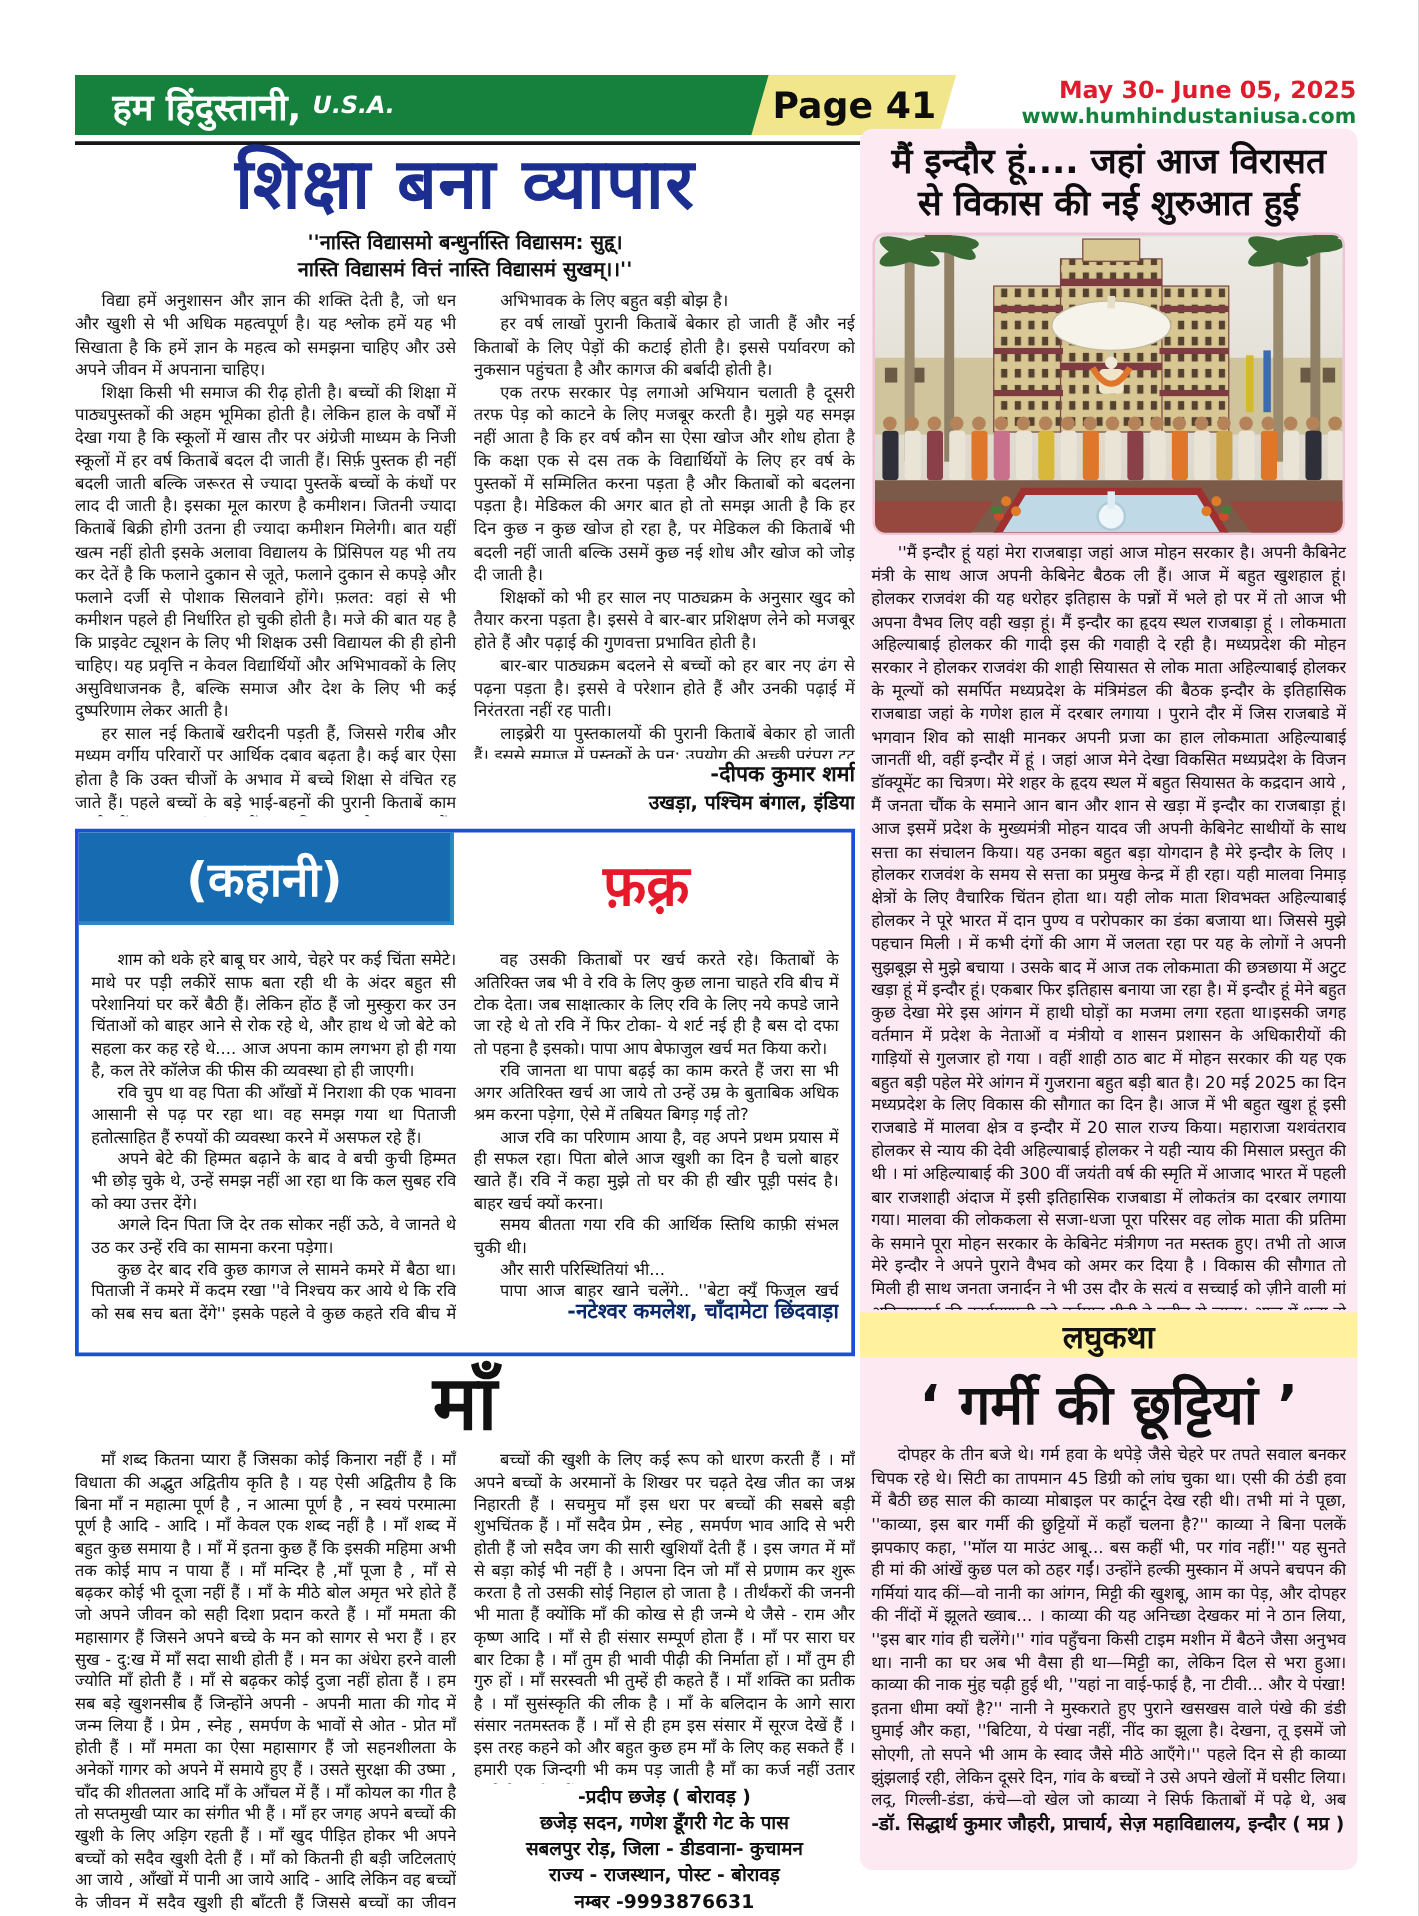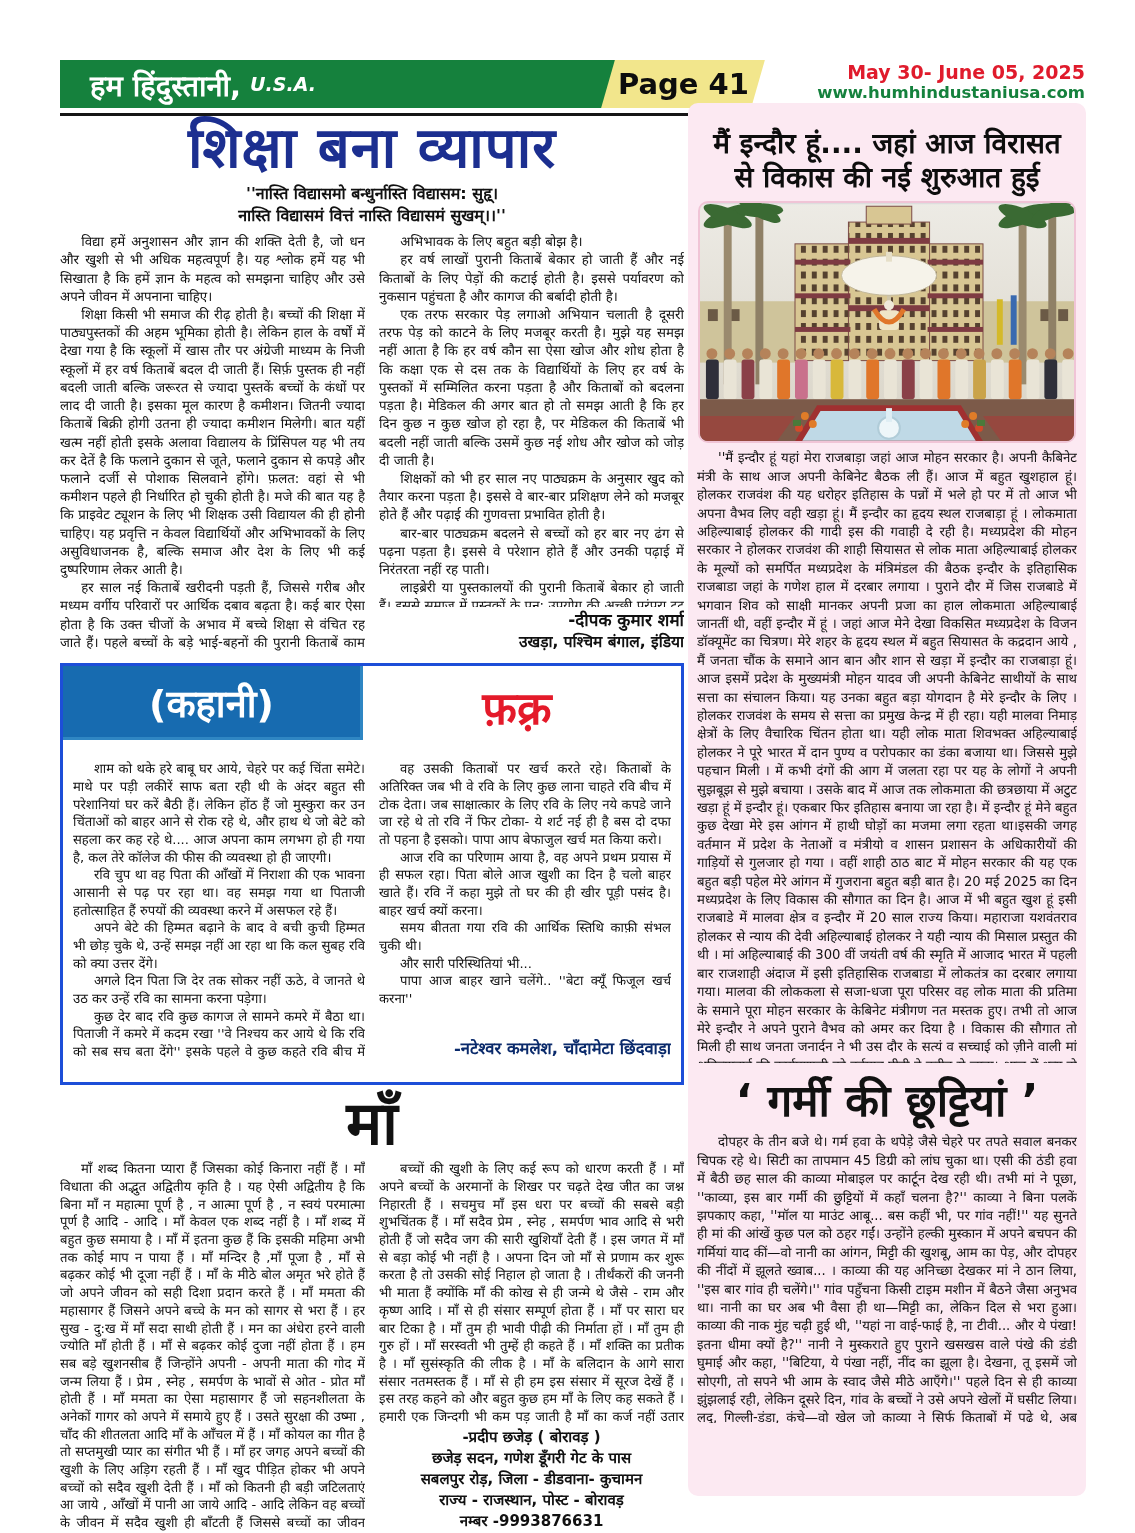--- a/index.html
+++ b/index.html
@@ -40,21 +40,21 @@
   .fakr-title{flex:1;color:#e41a2a;font-weight:bold;font-size:45px;display:flex;align-items:center;justify-content:center}
   .story-cols{height:300px;font-size:13.1px;line-height:1.35;margin-top:20px}
   .story-author{color:#0a2a6b;font-size:16.5px}
   
   .maa-title{font-size:60px;font-weight:bold;text-align:center;margin-top:8px;line-height:1.02}
   .maa-cols{height:372px;font-size:13.1px;line-height:1.35;margin-top:6px}
   .maa-author-name{font-size:19px}
   .maa-address{font-weight:bold;text-align:center;font-size:15px;line-height:1.4}
   
   .right-area{position:absolute;left:688px;top:103px;width:398px;height:1393px;background:#fce9f2;
-              border-radius:10px;padding:24px 9px}
+              border-radius:10px;padding:9px 9px}
   .indore-headline{font-size:28px;font-weight:bold;text-align:center;line-height:1.22;color:#0d0d0d}
   .photo-frame{width:378px;height:242px;margin:6px auto;border-radius:10px;overflow:hidden;
                border:2px solid #f0c4d6;background:#ddd}
   .indore-body{font-size:13.2px;line-height:1.395;text-align:justify;height:614px;overflow:hidden}
   .kicker-band{background:#fff19e;height:36px;margin:2px -9px 0;display:flex;align-items:center;
                justify-content:center;font-weight:bold;font-size:25px}
   .summer-title{font-size:44px;font-weight:bold;text-align:center;margin:6px 0 4px}
   .summer-body{font-size:13.2px;line-height:1.395;text-align:justify;height:290px;overflow:hidden}
   .summer-author{font-weight:bold;font-size:15px;margin-top:2px;text-align:justify}
 </style>
@@ -116,20 +116,21 @@
         <div class="col">
             <p class="para">शाम को थके हरे बाबू घर आये, चेहरे पर कई चिंता समेटे। माथे पर पड़ी लकीरें साफ बता रही थी के अंदर बहुत सी परेशानियां घर करें बैठी हैं। लेकिन होंठ हैं जो मुस्कुरा कर उन चिंताओं को बाहर आने से रोक रहे थे, और हाथ थे जो बेटे को सहला कर कह रहे थे.... आज अपना काम लगभग हो ही गया है, कल तेरे कॉलेज की फीस की व्यवस्था हो ही जाएगी।</p>
             <p class="para">रवि चुप था वह पिता की आँखों में निराशा की एक भावना आसानी से पढ़ पर रहा था। वह समझ गया था पिताजी हतोत्साहित हैं रुपयों की व्यवस्था करने में असफल रहे हैं।</p>
             <p class="para">अपने बेटे की हिम्मत बढ़ाने के बाद वे बची कुची हिम्मत भी छोड़ चुके थे, उन्हें समझ नहीं आ रहा था कि कल सुबह रवि को क्या उत्तर देंगे।</p>
             <p class="para">अगले दिन पिता जि देर तक सोकर नहीं ऊठे, वे जानते थे उठ कर उन्हें रवि का सामना करना पड़ेगा।</p>
             <p class="para">कुछ देर बाद रवि कुछ कागज ले सामने कमरे में बैठा था। पिताजी नें कमरे में कदम रखा ''वे निश्चय कर आये थे कि रवि को सब सच बता देंगे'' इसके पहले वे कुछ कहते रवि बीच में ही बोल पड़ा- पापा मुझे उस कॉलेज में नहीं पढ़ना मैं आगे राज्य सेवा आयोग की पढ़ाई करना चाहता हूं कॉलेज कम जा कर घर में ही पढ़ लूंगा। अगर वहां एडमिशन लिया तो रोज़ जाना ही पड़ेगा, वहां के नियम बहुत सख्त हैं। इसीलिए मैं पास के सरकारी कॉलेज में दाखिला ले आया।</p>
           </div>
         <div class="col col-flex">
           <div class="list">
               <p class="para">वह उसकी किताबों पर खर्च करते रहे। किताबों के अतिरिक्त जब भी वे रवि के लिए कुछ लाना चाहते रवि बीच में टोक देता। जब साक्षात्कार के लिए रवि के लिए नये कपडे जाने जा रहे थे तो रवि नें फिर टोका- ये शर्ट नई ही है बस दो दफा तो पहना है इसको। पापा आप बेफाजुल खर्च मत किया करो।</p>
+              <p class="para">रवि जानता था पापा बढ़ई का काम करते हैं जरा सा भी अगर अतिरिक्त खर्च आ जाये तो उन्हें उम्र के बुताबिक अधिक श्रम करना पड़ेगा, ऐसे में तबियत बिगड़ गई तो?</p>
               <p class="para">आज रवि का परिणाम आया है, वह अपने प्रथम प्रयास में ही सफल रहा। पिता बोले आज खुशी का दिन है चलो बाहर खाते हैं। रवि नें कहा मुझे तो घर की ही खीर पूड़ी पसंद है। बाहर खर्च क्यों करना।</p>
               <p class="para">समय बीतता गया रवि की आर्थिक स्तिथि काफ़ी संभल चुकी थी।</p>
               <p class="para">और सारी परिस्थितियां भी...</p>
               <p class="para">पापा आज बाहर खाने चलेंगे.. ''बेटा क्यूँ फिजूल खर्च करना''</p>
             </div>
           <div class="author-line story-author">-नटेश्वर कमलेश, चाँदामेटा छिंदवाड़ा</div>
         </div>
       </div>
     </section>
 
@@ -295,20 +296,22 @@
           </g>
         </svg>
       </figure>
 
       <div class="indore-body">
           <p class="para">''मैं इन्दौर हूं यहां मेरा राजबाड़ा जहां आज मोहन सरकार है। अपनी कैबिनेट मंत्री के साथ आज अपनी केबिनेट बैठक ली हैं। आज में बहुत खुशहाल हूं। होलकर राजवंश की यह धरोहर इतिहास के पन्नों में भले हो पर में तो आज भी अपना वैभव लिए वही खड़ा हूं। मैं इन्दौर का हृदय स्थल राजबाड़ा हूं । लोकमाता अहिल्याबाई होलकर की गादी इस की गवाही दे रही है। मध्यप्रदेश  की मोहन सरकार ने होलकर राजवंश की शाही सियासत से लोक माता अहिल्याबाई होलकर के मूल्यों को समर्पित मध्यप्रदेश के मंत्रिमंडल की बैठक इन्दौर के इतिहासिक राजबाडा जहां के गणेश हाल में दरबार लगाया । पुराने दौर में जिस राजबाडे में भगवान शिव को साक्षी मानकर अपनी प्रजा का हाल लोकमाता अहिल्याबाई जानतीं थी, वहीं इन्दौर में हूं । जहां आज मेने देखा विकसित मध्यप्रदेश के विजन डॉक्यूमेंट का चित्रण। मेरे शहर के हृदय स्थल में बहुत सियासत के कद्रदान आये , मैं जनता चौंक के समाने आन बान और शान से खड़ा में इन्दौर का राजबाड़ा हूं। आज इसमें प्रदेश के मुख्यमंत्री मोहन यादव जी अपनी केबिनेट साथीयों के साथ सत्ता का संचालन किया। यह उनका बहुत बड़ा योगदान है मेरे  इन्दौर के लिए ।  होलकर राजवंश के समय से सत्ता का प्रमुख केन्द्र में ही  रहा। यही मालवा निमाड़ क्षेत्रों के लिए वैचारिक चिंतन होता था। यही लोक माता शिवभक्त अहिल्याबाई होलकर ने पूरे भारत में   दान पुण्य व परोपकार का डंका बजाया था। जिससे मुझे पहचान मिली । में कभी दंगों की आग में जलता रहा पर यह के लोगों ने अपनी सुझबूझ से मुझे बचाया । उसके बाद में आज तक लोकमाता की छत्रछाया में अटुट खड़ा हूं में इन्दौर हूं। एकबार फिर इतिहास बनाया जा रहा है। में इन्दौर हूं मेने बहुत कुछ देखा मेरे इस आंगन में हाथी घोड़ों का मजमा  लगा रहता था।इसकी  जगह वर्तमान में प्रदेश के नेताओं व मंत्रीयो व शासन प्रशासन के अधिकारीयों की गाड़ियों से गुलजार हो गया । वहीं शाही ठाठ बाट में मोहन सरकार की यह एक बहुत बड़ी पहेल मेरे आंगन में गुजराना बहुत बड़ी बात है। 20  मई  2025 का दिन मध्यप्रदेश के लिए विकास की सौगात का दिन है। आज में भी बहुत खुश हूं इसी राजबाडे में मालवा क्षेत्र व इन्दौर में 20 साल राज्य किया। महाराजा यशवंतराव होलकर से न्याय की देवी अहिल्याबाई होलकर ने यही न्याय की मिसाल प्रस्तुत की थी । मां अहिल्याबाई की 300 वीं जयंती वर्ष की स्मृति में आजाद भारत में पहली बार राजशाही अंदाज में इसी इतिहासिक राजबाडा में लोकतंत्र का दरबार लगाया गया। मालवा की लोककला से सजा-धजा पूरा परिसर वह लोक माता की प्रतिमा के समाने पूरा मोहन सरकार के केबिनेट मंत्रीगण नत मस्तक हुए। तभी तो आज मेरे इन्दौर ने अपने पुराने वैभव को अमर कर दिया है । विकास की सौगात तो मिली ही साथ जनता जनार्दन ने भी उस दौर के सत्यं व सच्चाई को ज़ीने वाली मां अहिल्याबाई की कार्यप्रणाली को वर्तमान पीढ़ी ने करीब से जाना। आज में धन्य हो गया। यहां  इन्दौर के लिए गर्व व सम्मान की बात है। जहां आज विरासत से विकास की नई शुरुआत हुई,क्योंकि मैं इन्दौर हूं..... ।</p>
         </div>
     </section>
 
     <section>
+      <div class="kicker-band">लघुकथा</div>
       <h3 class="summer-title">‘ गर्मी की छूट्टियां ’</h3>
       <div class="summer-body">
           <p class="para">दोपहर के तीन बजे थे। गर्म हवा के थपेड़े जैसे चेहरे पर तपते सवाल बनकर चिपक रहे थे। सिटी का तापमान 45 डिग्री को लांघ चुका था। एसी की ठंडी हवा में बैठी छह साल की काव्या मोबाइल पर कार्टून देख रही थी। तभी मां ने पूछा, ''काव्या, इस बार गर्मी की छुट्टियों में कहाँ चलना है?'' काव्या ने बिना पलकें झपकाए कहा, ''मॉल या माउंट आबू... बस कहीं भी, पर गांव नहीं!'' यह सुनते ही मां की आंखें कुछ पल को ठहर गईं। उन्होंने हल्की मुस्कान में अपने बचपन की गर्मियां याद कीं—वो नानी का आंगन, मिट्टी की खुशबू, आम का पेड़, और दोपहर की नींदों में झूलते ख्वाब... । काव्या की यह अनिच्छा देखकर मां ने ठान लिया, ''इस बार गांव ही चलेंगे।'' गांव पहुँचना किसी टाइम मशीन में बैठने जैसा अनुभव था। नानी का घर अब भी वैसा ही था—मिट्टी का, लेकिन दिल से भरा हुआ। काव्या की नाक मुंह चढ़ी हुई थी, ''यहां ना वाई-फाई है, ना टीवी... और ये पंखा! इतना धीमा क्यों है?'' नानी ने मुस्कराते हुए पुराने खसखस वाले पंखे की डंडी घुमाई और कहा, ''बिटिया, ये पंखा नहीं, नींद का झूला है। देखना, तू इसमें जो सोएगी, तो सपने भी आम के स्वाद जैसे मीठे आएँगे।'' पहले दिन से ही काव्या झुंझलाई रही, लेकिन दूसरे दिन, गांव के बच्चों ने उसे अपने खेलों में घसीट लिया। लदू, गिल्ली-डंडा, कंचे—वो खेल जो काव्या ने सिर्फ किताबों में पढ़े थे, अब उसकी हँसी में गूंज रहे थे। एक दिन दोपहर में, नानी ने उसे आम की ठंडी फांकें खिलाते हुए, मिट्टी पर चटाई बिछाकर कहानी सुनाई। कहानी थी गर्मियों की छुट्टियों में खोए बचपन की, और उसमें छुपे रिश्तों की मिठास की। धीरे-धीरे, काव्या को शहर की ठंडक से ज्यादा गांव की गर्म दोपहरें प्यारी लगने लगीं। अब वो पंखा धीमा नहीं लगता था, बल्कि लोरी-सा लगता था। छुट्टियों के आखिरी दिन, जब मां ने पूछा—''अगली बार कहां चलें?''</p>
         </div>
+      <div class="summer-author">-डॉ. सिद्धार्थ कुमार जौहरी, प्राचार्य, सेज़ महाविद्यालय, इन्दौर ( मप्र )</div>
     </section>
   </div>
 
 </div>
 
 </body></html>

